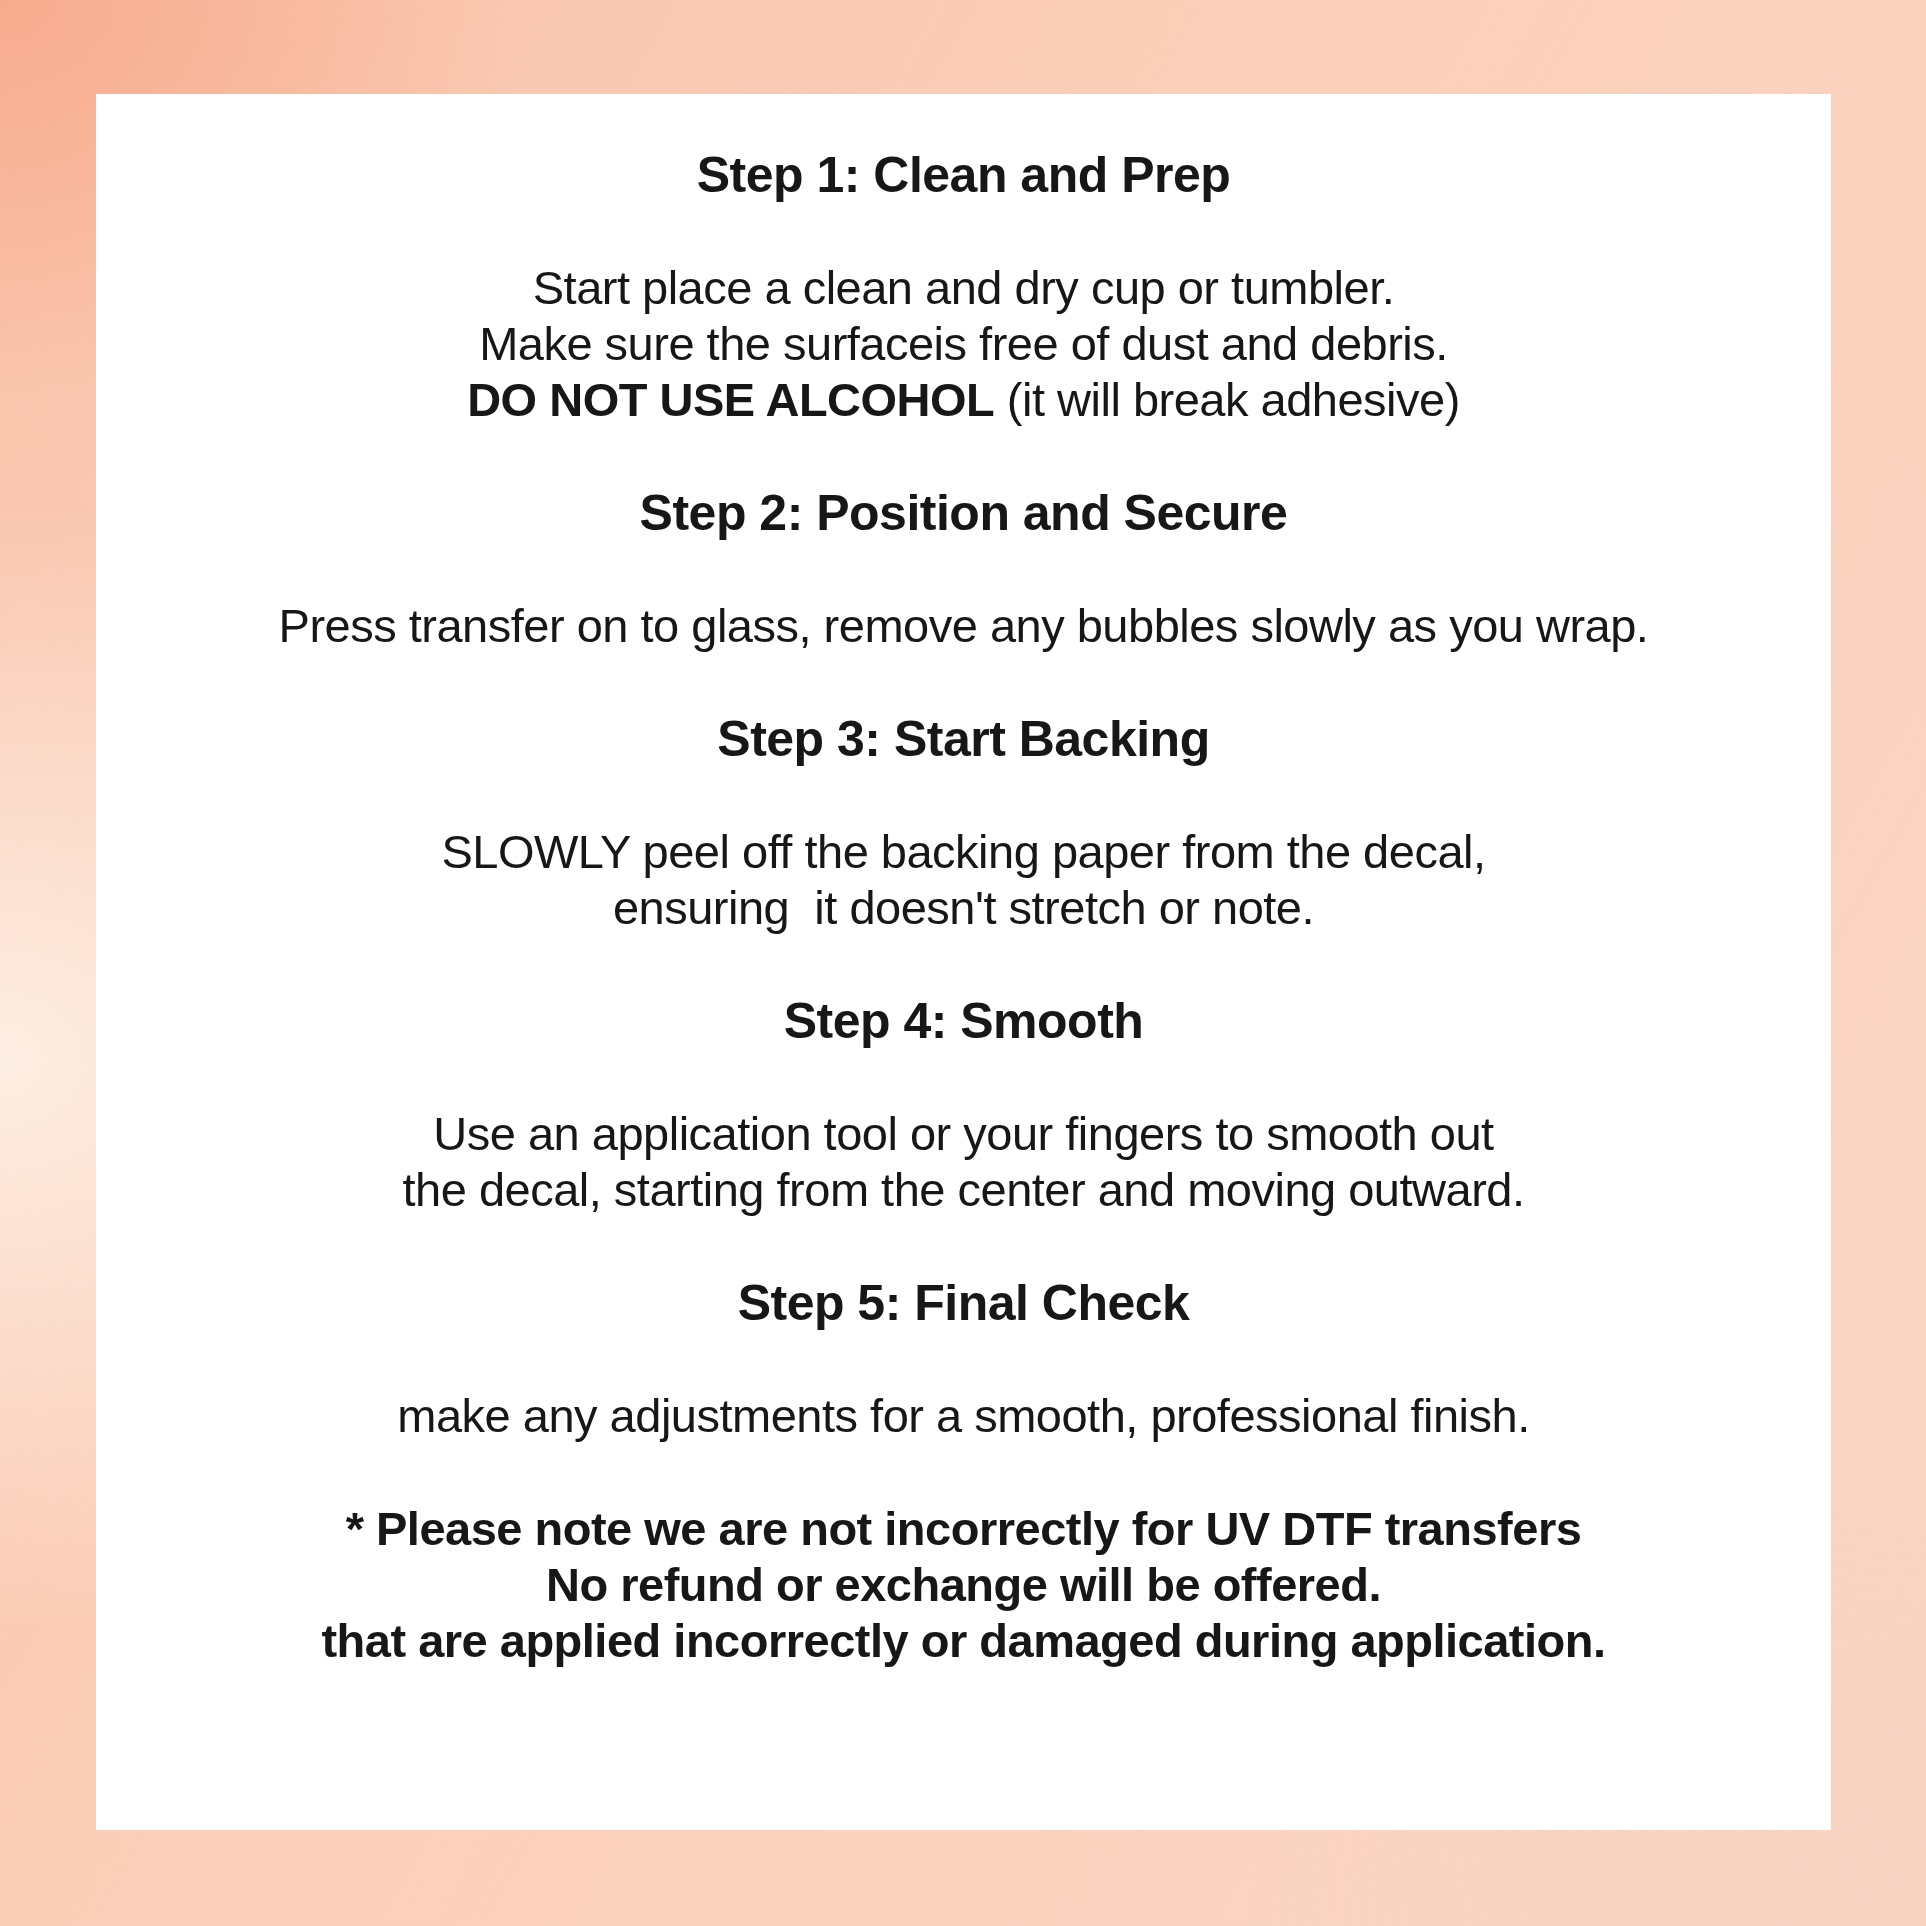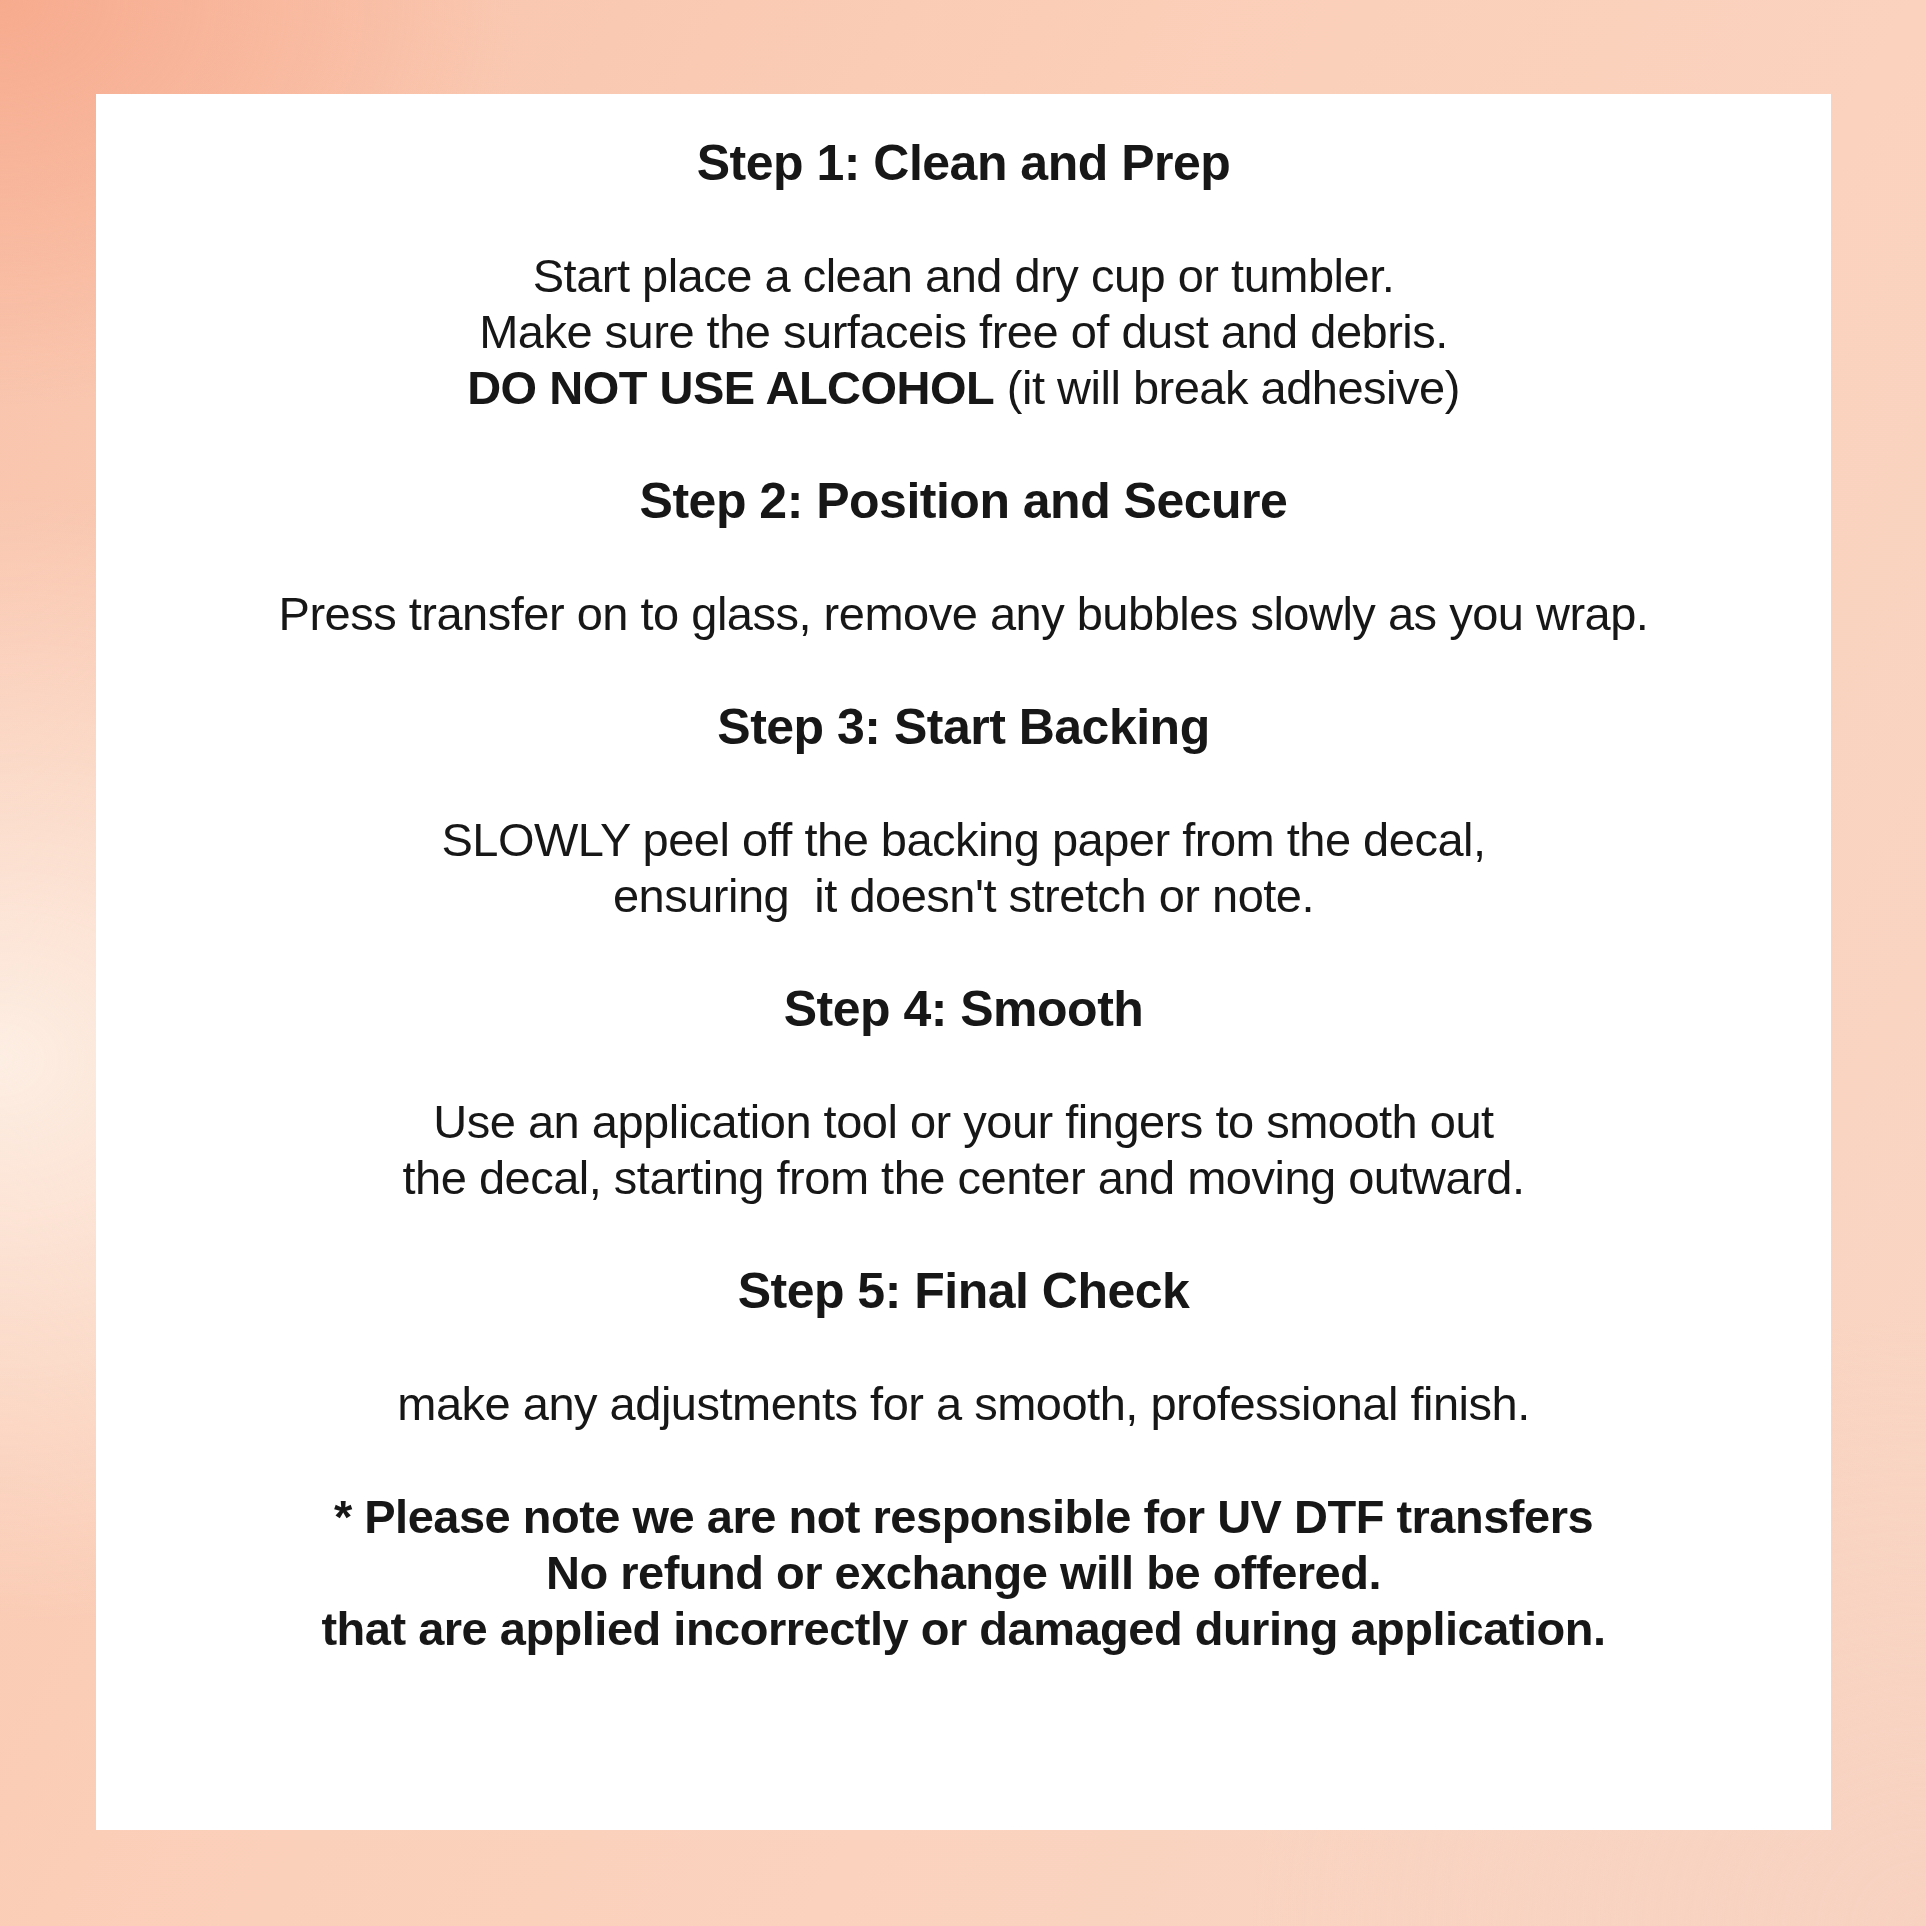--- a/index.html
+++ b/index.html
@@ -19,21 +19,21 @@
       linear-gradient(120deg, #f9c3ab 0%, #fbd0ba 45%, #f9d6c5 100%);
   }
   .card {
     position: absolute;
     left: 96px;
     top: 94px;
     width: 1735px;
     height: 1736px;
     background: #ffffff;
     box-sizing: border-box;
-    padding-top: 41px;
+    padding-top: 53px;
     text-align: center;
     color: #171717;
   }
   .step-title {
     font-size: 50px;
     font-weight: 700;
     line-height: 56px;
     letter-spacing: -0.5px;
     margin: 0 0 57px 0;
     white-space: pre-wrap;
@@ -93,19 +93,19 @@
   </section>
 
   <section>
     <h2 class="step-title">Step 5: Final Check</h2>
     <div class="step-body">
       <div class="line">make any adjustments for a smooth, professional finish.</div>
     </div>
   </section>
 
   <section class="disclaimer">
-    <div class="line">* Please note we are not responsible for UV DTF transfers</div>
+    <div class="line">* Please note we are not incorrectly for UV DTF transfers</div>
     <div class="line">No refund or exchange will be offered.</div>
     <div class="line">that are applied incorrectly or damaged during application.</div>
   </section>
 
 </div>
 
 
 </body></html>

